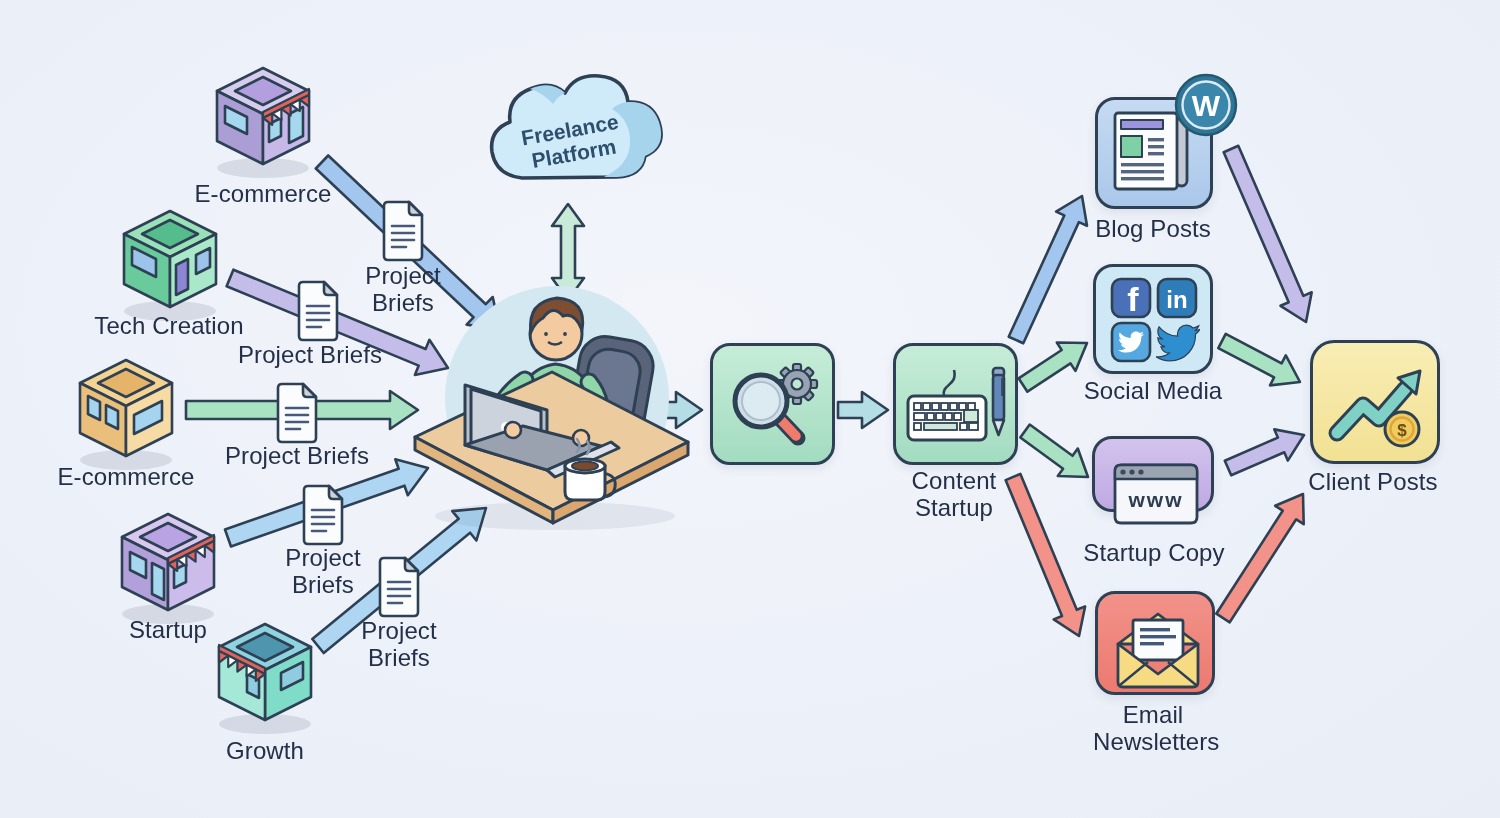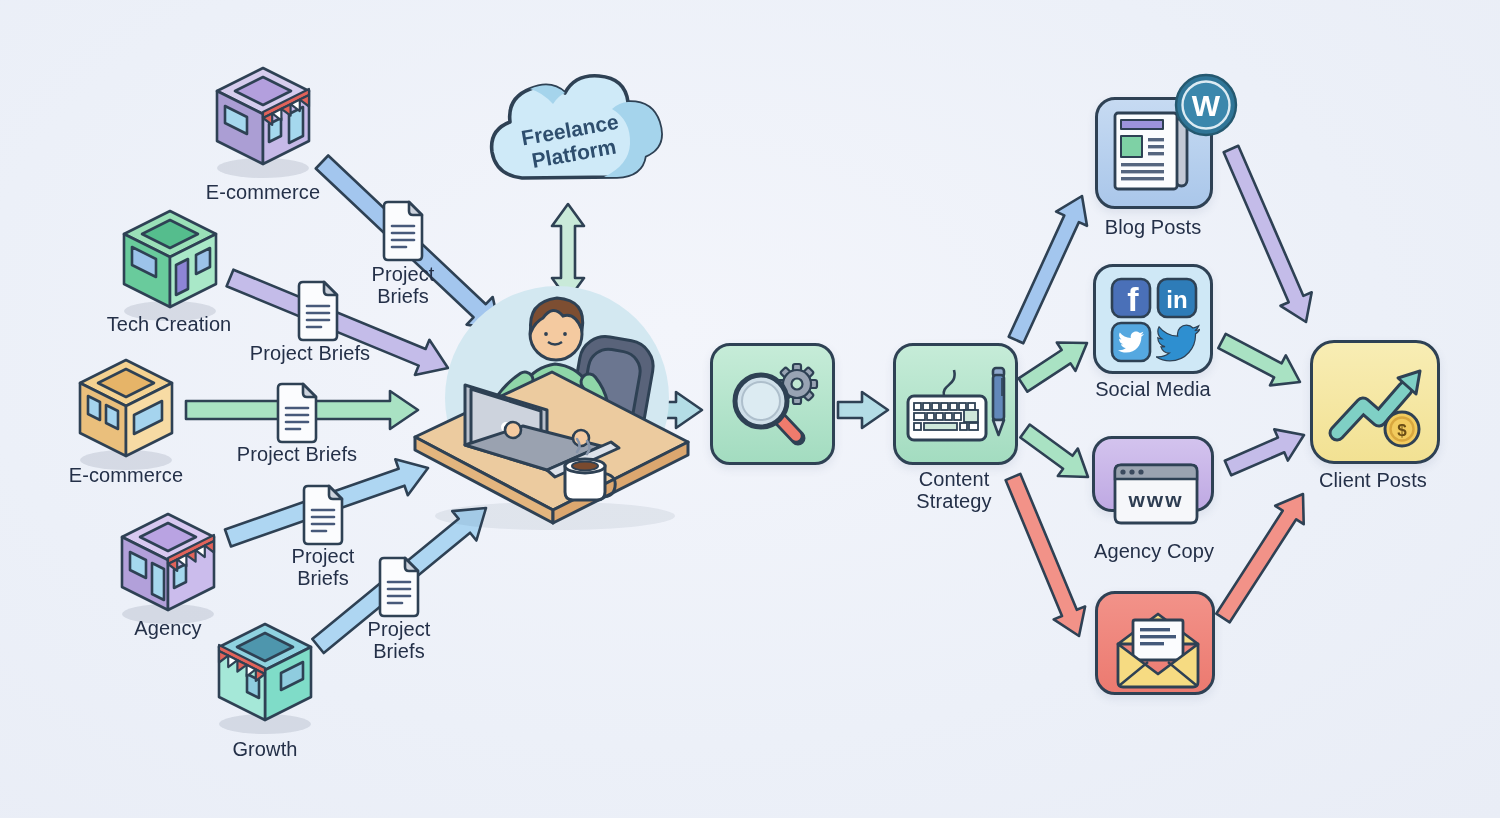--- a/index.html
+++ b/index.html
@@ -1,20 +1,20 @@
 <!DOCTYPE html>
 <html><head>
 <meta charset="utf-8">
 <style>
   html,body{margin:0;padding:0;}
   body{font-family:"Liberation Sans","DejaVu Sans",sans-serif;background:#eef1f8;}
   #canvas{position:relative;width:1500px;height:818px;overflow:hidden;
           background:radial-gradient(ellipse at 45% 40%, #f3f5fb 0%, #ecf0f8 60%, #e9edf6 100%);}
   .abs{position:absolute;}
-  .lbl{position:absolute;text-align:center;font-size:20px;font-weight:500;color:#243048;
+  .lbl{position:absolute;text-align:center;font-size:24px;font-weight:500;color:#243048;
        line-height:1.12;transform:translateX(-50%);letter-spacing:.1px;}
   .node{position:absolute;border:3px solid #2e4154;border-radius:20px;box-sizing:border-box;
         box-shadow:0 4px 10px rgba(60,80,120,.10);}
   .node svg{position:absolute;left:0;top:0;}
   .cloud-text{position:absolute;text-align:center;font-size:21px;font-weight:bold;color:#2e4e6e;
               line-height:1.15;transform:translateX(-50%) rotate(-10deg);}
   svg text{font-family:"Liberation Sans","DejaVu Sans",sans-serif;}
 </style>
 </head>
 <body>
@@ -160,21 +160,21 @@
     <g stroke-width="2.2">
       <polygon points="60,50 106,27 106,33 60,56" fill="#e2635a"></polygon>
       <polygon points="60,56 69.2,51.4 69.2,62.9" fill="#e2635a"></polygon>
       <polygon points="69.2,51.4 78.4,46.8 78.4,58.3" fill="#ffffff"></polygon>
       <polygon points="78.4,46.8 87.6,42.2 87.6,53.7" fill="#e2635a"></polygon>
       <polygon points="87.6,42.2 96.8,37.6 96.8,49.1" fill="#ffffff"></polygon>
       <polygon points="96.8,37.6 106,33 106,44.5" fill="#e2635a"></polygon>
     </g>
   </g>
 </svg>
-<div class="lbl" style="left:168px;top:617px;width:150px">Agency</div>
+<div class="lbl" style="left:168px;top:617px;width:150px">Startup</div>
 
 <svg class="abs" style="left:205px;top:618px" width="120" height="120" viewBox="0 0 120 120">
   <ellipse cx="60" cy="106" rx="46" ry="10" fill="rgba(40,60,90,.12)"></ellipse>
   <g transform="translate(120,0) scale(-1,1)" stroke="#2e4154" stroke-width="2.6" stroke-linejoin="round">
     <polygon points="60,6 106,29 60,52 14,29" fill="#8fd2e0"></polygon>
     <polygon points="60,15 88,29 60,43 32,29" fill="#4e96ad"></polygon>
     <polygon points="14,29 60,52 60,102 14,79" fill="#7fdcc8"></polygon>
     <polygon points="60,52 106,29 106,79 60,102" fill="#a5e8d8"></polygon>
     <polygon points="22,44 44,55 44,72 22,61" fill="#8fccdf"></polygon>
     <polygon points="66,62 78,56 78,74 66,80" fill="#8fccdf"></polygon>
@@ -311,21 +311,21 @@
       </g>
     </g>
     <g stroke="#2e4154" stroke-width="2.6" stroke-linejoin="round">
       <rect x="97" y="22" width="11" height="9" rx="3" fill="#8fa8cc"></rect>
       <rect x="97" y="29" width="11" height="45" rx="3" fill="#6288ba"></rect>
       <path d="M97 74 h11 l-5.5 15 Z" fill="#dde6f0"></path>
       <line x1="106" y1="32" x2="106" y2="50" stroke-width="1.6"></line>
     </g>
   </svg>
 </div>
-<div class="lbl" style="left:954px;top:468px;width:100px">Content Strategy</div>
+<div class="lbl" style="left:954px;top:468px;width:100px">Content Startup</div>
 
 <div class="node" style="left:1095px;top:97px;width:118px;height:112px;background:linear-gradient(180deg,#c6daf2,#aac7ea)">
   <svg width="118" height="112" viewBox="0 0 118 112">
     <g stroke="#2e4154" stroke-width="2.8" stroke-linejoin="round">
       <rect x="78" y="18" width="11" height="68" rx="5.5" fill="#c3c9d6"></rect>
       <rect x="17" y="13" width="62" height="76" rx="3" fill="#fbfcfe"></rect>
       <rect x="23" y="20" width="42" height="9" fill="#9c94dc" stroke-width="2"></rect>
       <rect x="23" y="36" width="21" height="21" fill="#7ed1a5" stroke-width="2"></rect>
       <g fill="#55657f" stroke="none">
         <rect x="50" y="38" width="16" height="3.4"></rect>
@@ -378,37 +378,38 @@
       <path d="M20 32 q0 -6 6 -6 h70 q6 0 6 6 v8 h-82 Z" fill="#9aa3b0" stroke-width="2.4"></path>
       <g fill="#3b4a5e" stroke="none">
         <circle cx="28" cy="33" r="2.6"></circle>
             <circle cx="37" cy="33" r="2.6"></circle>
             <circle cx="46" cy="33" r="2.6"></circle>
       </g>
     </g>
     <text x="61" y="68" text-anchor="middle" font-size="21" font-weight="bold" letter-spacing="2" fill="#2e3d52">www</text>
   </svg>
 </div>
-<div class="lbl" style="left:1154px;top:540px;width:200px">Agency Copy</div>
+<div class="lbl" style="left:1154px;top:540px;width:200px">Startup Copy</div>
 
 <div class="node" style="left:1095px;top:591px;width:120px;height:104px;background:linear-gradient(180deg,#f29289,#ec7a70)">
   <svg width="120" height="104" viewBox="0 0 120 104">
     <g stroke="#2e4154" stroke-width="2.8" stroke-linejoin="round">
       <polygon points="20,50 60,20 100,50" fill="#f6db82"></polygon>
       <rect x="35" y="26" width="50" height="40" rx="2" fill="#fbfcfe"></rect>
       <g fill="#44597a" stroke="none">
         <rect x="42" y="34" width="30" height="3.4"></rect>
             <rect x="42" y="41" width="36" height="3.4"></rect>
             <rect x="42" y="48" width="24" height="3.4"></rect>
       </g>
       <path d="M20 50 L60 80 L100 50 L100 88 Q100 93 95 93 L25 93 Q20 93 20 88 Z" fill="#f6db82"></path>
       <path d="M22 91 L50 68 M98 91 L70 68" fill="none" stroke-width="2.4"></path>
     </g>
   </svg>
 </div>
+<div class="lbl" style="left:1153px;top:702px;width:120px">Email Newsletters</div>
 
 <div class="node" style="left:1310px;top:340px;width:130px;height:124px;border-radius:24px;background:linear-gradient(180deg,#f8edb4,#f2e193)">
   <svg width="130" height="124" viewBox="0 0 130 124">
     <polyline points="24,90 50,62 66,76 92,46" fill="none" stroke="#2e4154" stroke-width="17" stroke-linecap="round" stroke-linejoin="round"></polyline>
     <polyline points="24,90 50,62 66,76 92,46" fill="none" stroke="#7fd0c5" stroke-width="11" stroke-linecap="round" stroke-linejoin="round"></polyline>
     <polygon points="101,52 83,36 105,29" fill="#7fd0c5" stroke="#2e4154" stroke-width="3" stroke-linejoin="round" transform="translate(2,-1)"></polygon>
     <g>
       <circle cx="89" cy="86" r="17" fill="#f2cb5e" stroke="#2e4154" stroke-width="3"></circle>
       <circle cx="89" cy="86" r="11.5" fill="none" stroke="#d9a73e" stroke-width="2.4"></circle>
       <text x="89" y="93" text-anchor="middle" font-size="17" font-weight="bold" fill="#6b4e16">$</text>

